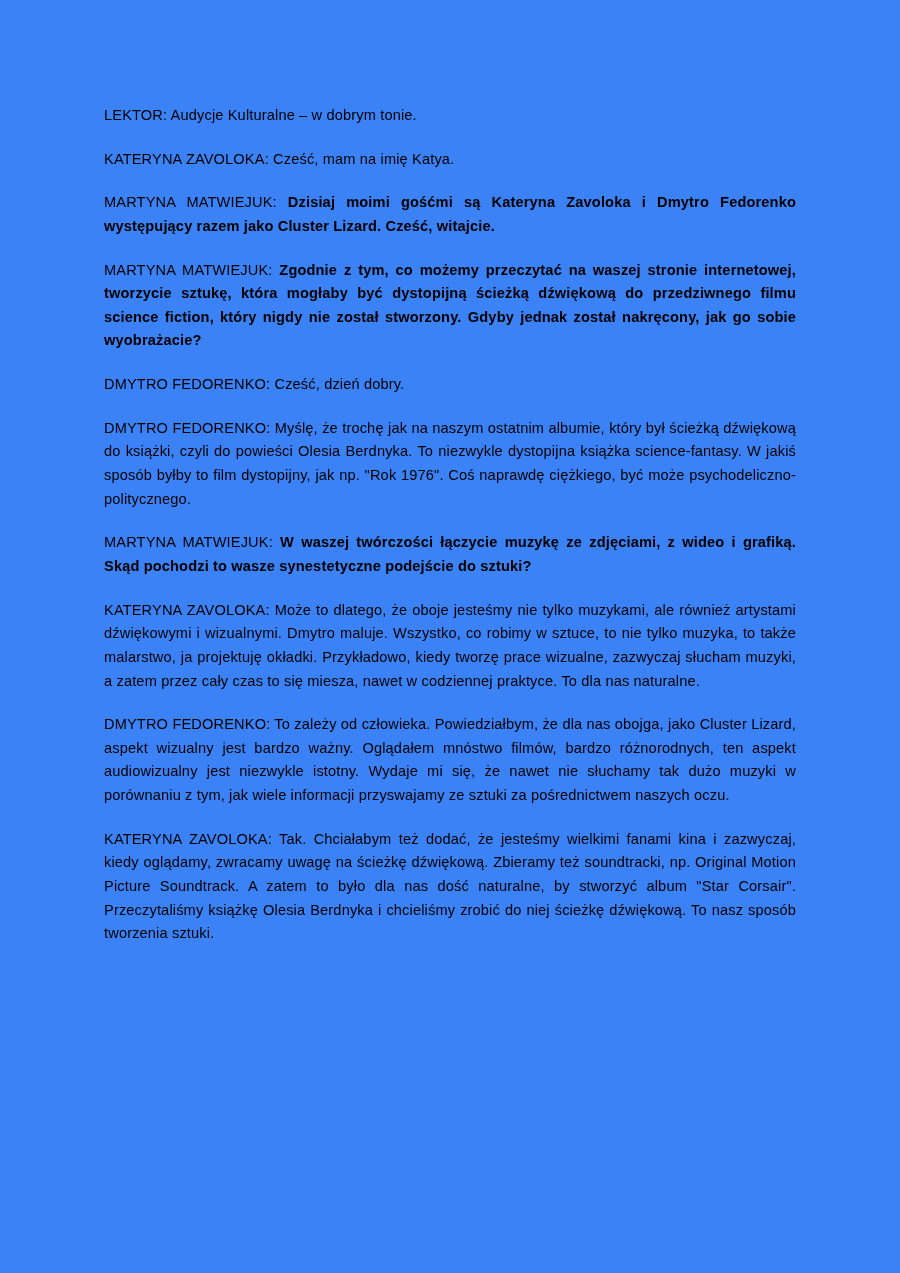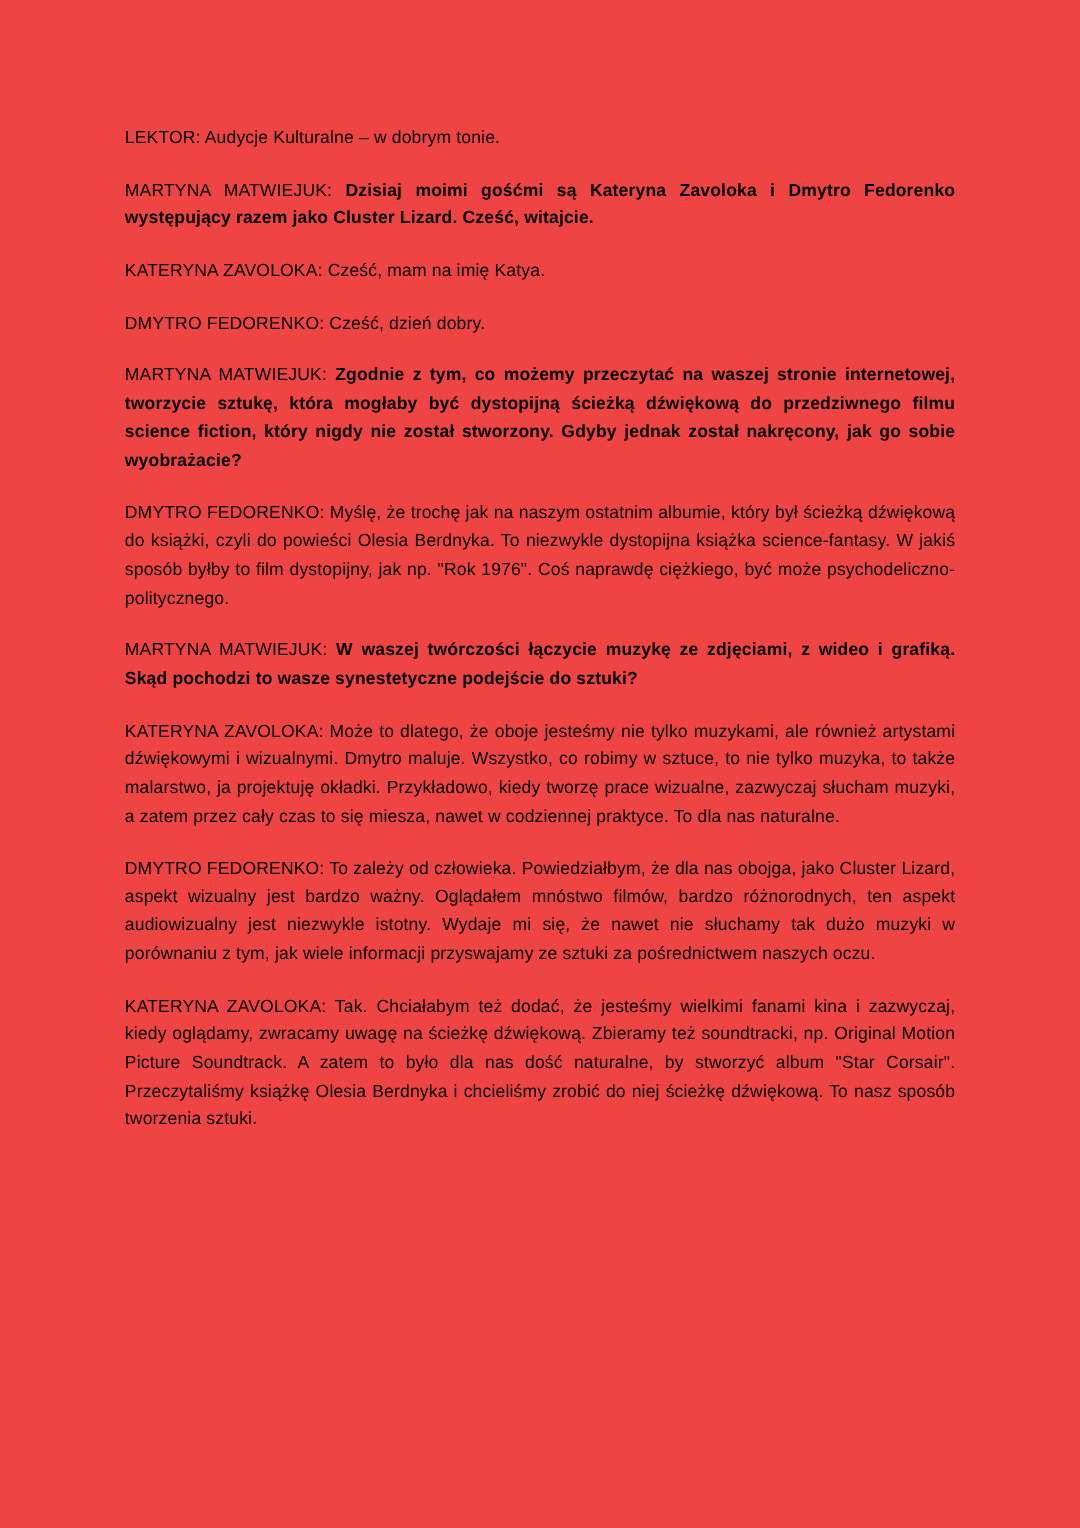--- a/index.html
+++ b/index.html
@@ -11,21 +11,21 @@
     width: 900px;
     height: 1273px;
     font-family: "Liberation Sans", sans-serif;
     color: #000000;
   }
   .page {
     box-sizing: border-box;
     width: 900px;
     height: 1273px;
     padding: 104px 104px 60px 104px;
-    background: #ef4444;
+    background: #3b82f6;
   }
   .para {
     margin: 0 0 20px 0;
     font-size: 14.6px;
     line-height: 1.62;
     text-align: justify;
     text-justify: inter-word;
     letter-spacing: 0.01em;
   }
   .para:last-child {
@@ -46,34 +46,34 @@
 </style>
 </head>
 <body>
 
 <div class="page">
 
   <p class="para a">
     <span class="speaker">LEKTOR:</span><span class="text"> Audycje Kulturalne – w dobrym tonie.</span>
   </p>
 
+  <p class="para a">
+    <span class="speaker">KATERYNA ZAVOLOKA:</span><span class="text"> Cześć, mam na imię Katya.</span>
+  </p>
+
   <p class="para q">
     <span class="speaker">MARTYNA MATWIEJUK:</span><span class="text"> Dzisiaj moimi gośćmi są Kateryna Zavoloka i Dmytro Fedorenko występujący razem jako Cluster Lizard. Cześć, witajcie.</span>
   </p>
 
-  <p class="para a">
-    <span class="speaker">KATERYNA ZAVOLOKA:</span><span class="text"> Cześć, mam na imię Katya.</span>
+  <p class="para q">
+    <span class="speaker">MARTYNA MATWIEJUK:</span><span class="text"> Zgodnie z tym, co możemy przeczytać na waszej stronie internetowej, tworzycie sztukę, która mogłaby być dystopijną ścieżką dźwiękową do przedziwnego filmu science fiction, który nigdy nie został stworzony. Gdyby jednak został nakręcony, jak go sobie wyobrażacie?</span>
   </p>
 
   <p class="para a">
     <span class="speaker">DMYTRO FEDORENKO:</span><span class="text"> Cześć, dzień dobry.</span>
-  </p>
-
-  <p class="para q">
-    <span class="speaker">MARTYNA MATWIEJUK:</span><span class="text"> Zgodnie z tym, co możemy przeczytać na waszej stronie internetowej, tworzycie sztukę, która mogłaby być dystopijną ścieżką dźwiękową do przedziwnego filmu science fiction, który nigdy nie został stworzony. Gdyby jednak został nakręcony, jak go sobie wyobrażacie?</span>
   </p>
 
   <p class="para a">
     <span class="speaker">DMYTRO FEDORENKO:</span><span class="text"> Myślę, że trochę jak na naszym ostatnim albumie, który był ścieżką dźwiękową do książki, czyli do powieści Olesia Berdnyka. To niezwykle dystopijna książka science-fantasy. W jakiś sposób byłby to film dystopijny, jak np. "Rok 1976". Coś naprawdę ciężkiego, być może psychodeliczno-politycznego.</span>
   </p>
 
   <p class="para q">
     <span class="speaker">MARTYNA MATWIEJUK:</span><span class="text"> W waszej twórczości łączycie muzykę ze zdjęciami, z wideo i grafiką. Skąd pochodzi to wasze synestetyczne podejście do sztuki?</span>
   </p>
 

